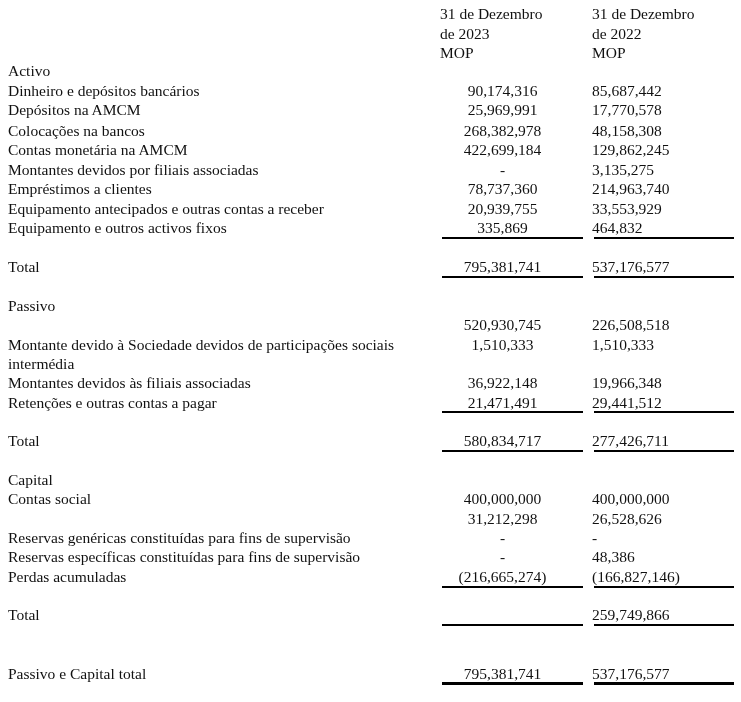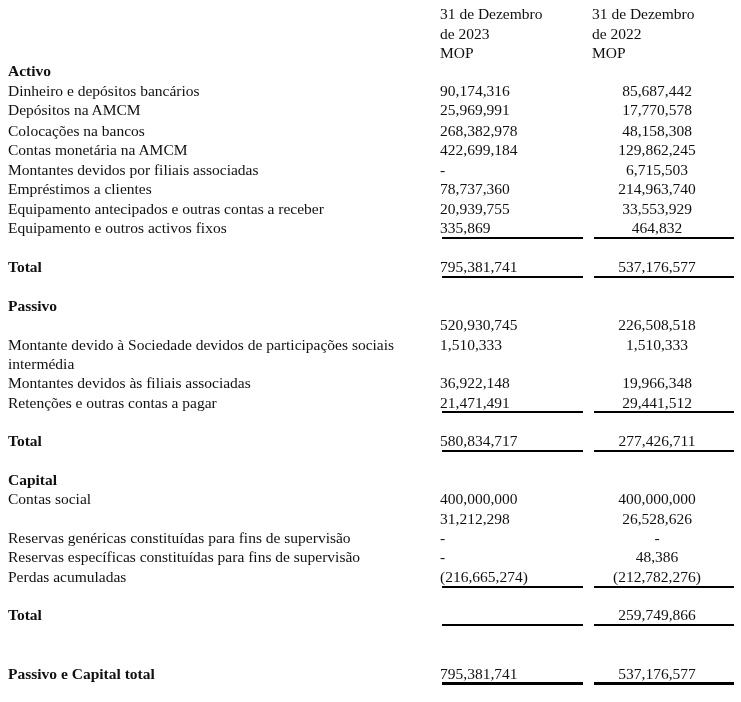--- a/index.html
+++ b/index.html
@@ -6,23 +6,23 @@
     body {
       width: 741px; height: 702px; position: relative; overflow: hidden;
       font-family: "Liberation Serif", "DejaVu Serif", serif;
       font-size: 15.5px; color: #111111;
     }
     .hdr { position: absolute; top: 4px; line-height: 19.5px; }
     .hdr.c1 { left: 440px; width: 125px; }
     .hdr.c2 { left: 592px; width: 130px; }
     .row { position: absolute; left: 0; width: 741px; height: 20px; line-height: 20px; }
     .lbl { position: absolute; left: 8px; white-space: nowrap; }
-    .lbl.bold { font-weight: bold; }
-    .v1 { position: absolute; left: 440px; width: 125px; text-align: left; }
-    .v2 { position: absolute; left: 592px; width: 130px; text-align: center; }
+    .lbl.bold { font-weight: normal; }
+    .v1 { position: absolute; left: 440px; width: 125px; text-align: center; }
+    .v2 { position: absolute; left: 592px; width: 130px; text-align: left; }
     .rule { position: absolute; height: 2px; background: #000000; }
     .rule.c1 { left: 442px; width: 141px; }
     .rule.c2 { left: 594px; width: 140px; }
     .rule.thick { height: 3px; }
   </style>
 </head>
 <body>
 
 <div class="hdr c1">
   <div>31 de Dezembro</div>
@@ -54,21 +54,21 @@
   <span class="v2">48,158,308</span>
 </div>
 <div class="row" style="top:140px">
   <span class="lbl">Contas monetária na AMCM</span>
   <span class="v1">422,699,184</span>
   <span class="v2">129,862,245</span>
 </div>
 <div class="row" style="top:160px">
   <span class="lbl">Montantes devidos por filiais associadas</span>
   <span class="v1">-</span>
-  <span class="v2">6,715,503</span>
+  <span class="v2">3,135,275</span>
 </div>
 <div class="row" style="top:179px">
   <span class="lbl">Empréstimos a clientes</span>
   <span class="v1">78,737,360</span>
   <span class="v2">214,963,740</span>
 </div>
 <div class="row" style="top:199px">
   <span class="lbl">Equipamento antecipados e outras contas a receber</span>
   <span class="v1">20,939,755</span>
   <span class="v2">33,553,929</span>
@@ -141,21 +141,21 @@
   <span class="v2">-</span>
 </div>
 <div class="row" style="top:547px">
   <span class="lbl">Reservas específicas constituídas para fins de supervisão</span>
   <span class="v1">-</span>
   <span class="v2">48,386</span>
 </div>
 <div class="row" style="top:567px">
   <span class="lbl">Perdas acumuladas</span>
   <span class="v1">(216,665,274)</span>
-  <span class="v2">(212,782,276)</span>
+  <span class="v2">(166,827,146)</span>
 </div>
 <div class="rule c1" style="top:586px"></div>
 <div class="rule c2" style="top:586px"></div>
 <div class="row" style="top:605px">
   <span class="lbl bold">Total</span>
   <span class="v2">259,749,866</span>
 </div>
 <div class="rule c1" style="top:624px"></div>
 <div class="rule c2" style="top:624px"></div>
 

